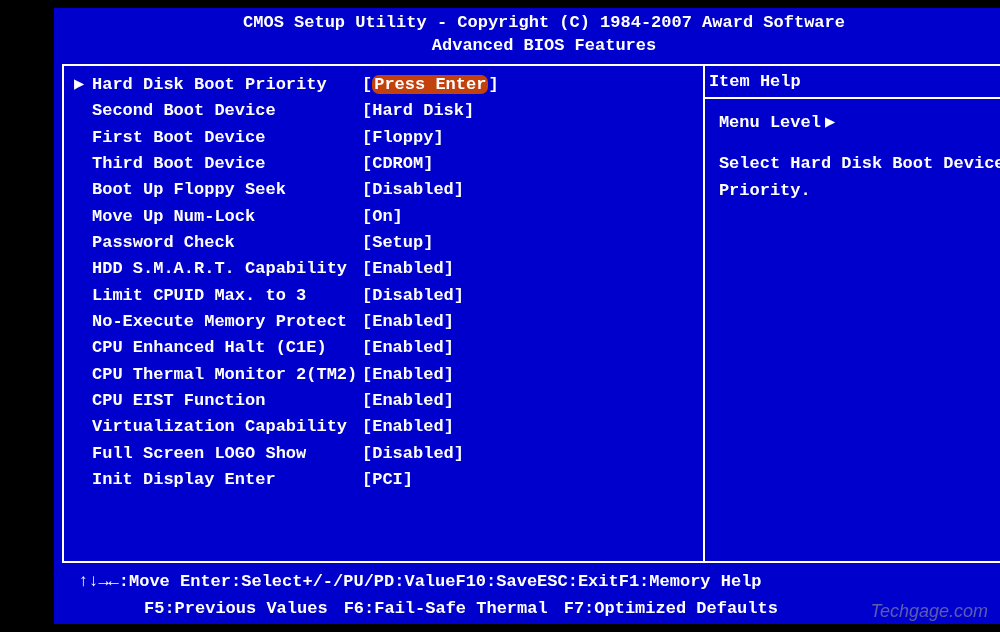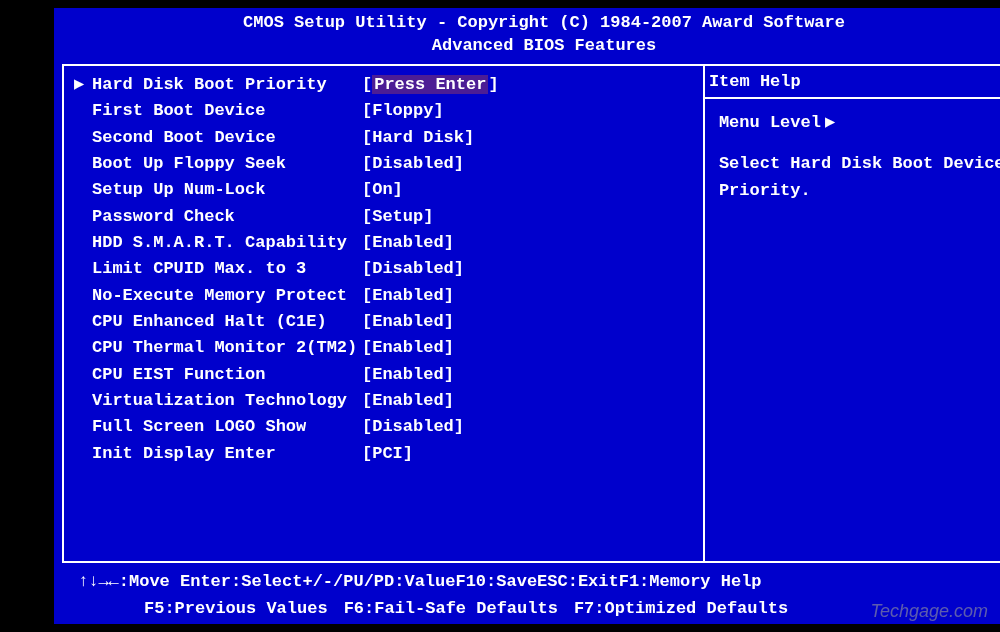--- a/index.html
+++ b/index.html
@@ -66,23 +66,24 @@
   .cursor {
     width: 18px;
     flex: none;
   }
   .label {
     width: 270px;
     flex: none;
   }
   .value { }
   .hl {
-    background: #4c1d95;
+    background: #c2410c;
     color: #fff;
     padding: 0 2px;
+    border-radius: 7px;
   }
   .footer {
     padding: 6px 10px 2px 10px;
     line-height: 1.55;
   }
   .footer-line {
     display: flex;
     justify-content: flex-start;
     padding: 0 14px;
   }
@@ -111,36 +112,41 @@
 
   <div class="panels">
     <div class="left-panel" id="left-panel">
         <div class="row">
           <span class="cursor">▶</span>
           <span class="label">Hard Disk Boot Priority</span>
           <span class="value"><span>[</span><span class="hl">Press Enter</span><span>]</span></span>
         </div>
         <div class="row">
           <span class="cursor"></span>
+          <span class="label">Second Boot Device</span>
+          <span class="value"><span>[</span><span>Hard Disk</span><span>]</span></span>
+        </div>
+        <div class="row">
+          <span class="cursor"></span>
           <span class="label">First Boot Device</span>
           <span class="value"><span>[</span><span>Floppy</span><span>]</span></span>
         </div>
         <div class="row">
           <span class="cursor"></span>
-          <span class="label">Second Boot Device</span>
-          <span class="value"><span>[</span><span>Hard Disk</span><span>]</span></span>
+          <span class="label">Third Boot Device</span>
+          <span class="value"><span>[</span><span>CDROM</span><span>]</span></span>
         </div>
         <div class="row">
           <span class="cursor"></span>
           <span class="label">Boot Up Floppy Seek</span>
           <span class="value"><span>[</span><span>Disabled</span><span>]</span></span>
         </div>
         <div class="row">
           <span class="cursor"></span>
-          <span class="label">Setup Up Num-Lock</span>
+          <span class="label">Move Up Num-Lock</span>
           <span class="value"><span>[</span><span>On</span><span>]</span></span>
         </div>
         <div class="row">
           <span class="cursor"></span>
           <span class="label">Password Check</span>
           <span class="value"><span>[</span><span>Setup</span><span>]</span></span>
         </div>
         <div class="row">
           <span class="cursor"></span>
           <span class="label">HDD S.M.A.R.T. Capability</span>
@@ -166,21 +172,21 @@
           <span class="label">CPU Thermal Monitor 2(TM2)</span>
           <span class="value"><span>[</span><span>Enabled</span><span>]</span></span>
         </div>
         <div class="row">
           <span class="cursor"></span>
           <span class="label">CPU EIST Function</span>
           <span class="value"><span>[</span><span>Enabled</span><span>]</span></span>
         </div>
         <div class="row">
           <span class="cursor"></span>
-          <span class="label">Virtualization Technology</span>
+          <span class="label">Virtualization Capability</span>
           <span class="value"><span>[</span><span>Enabled</span><span>]</span></span>
         </div>
         <div class="row">
           <span class="cursor"></span>
           <span class="label">Full Screen LOGO Show</span>
           <span class="value"><span>[</span><span>Disabled</span><span>]</span></span>
         </div>
         <div class="row">
           <span class="cursor"></span>
           <span class="label">Init Display Enter</span>
@@ -203,20 +209,20 @@
   <div class="footer">
     <div class="footer-line" id="footer-line1">
         <span>↑↓→←:Move   Enter:Select</span>
         <span>+/-/PU/PD:Value</span>
         <span>F10:Save</span>
         <span>ESC:Exit</span>
         <span>F1:Memory Help</span>
       </div>
     <div class="footer-line" id="footer-line2" style="padding:0 80px;gap:16px;">
         <span>F5:Previous Values</span>
-        <span>F6:Fail-Safe Defaults</span>
+        <span>F6:Fail-Safe Thermal</span>
         <span>F7:Optimized Defaults</span>
       </div>
   </div>
 
 </div>
 
 <div class="watermark">Techgage.com</div>
 
 </body></html>

